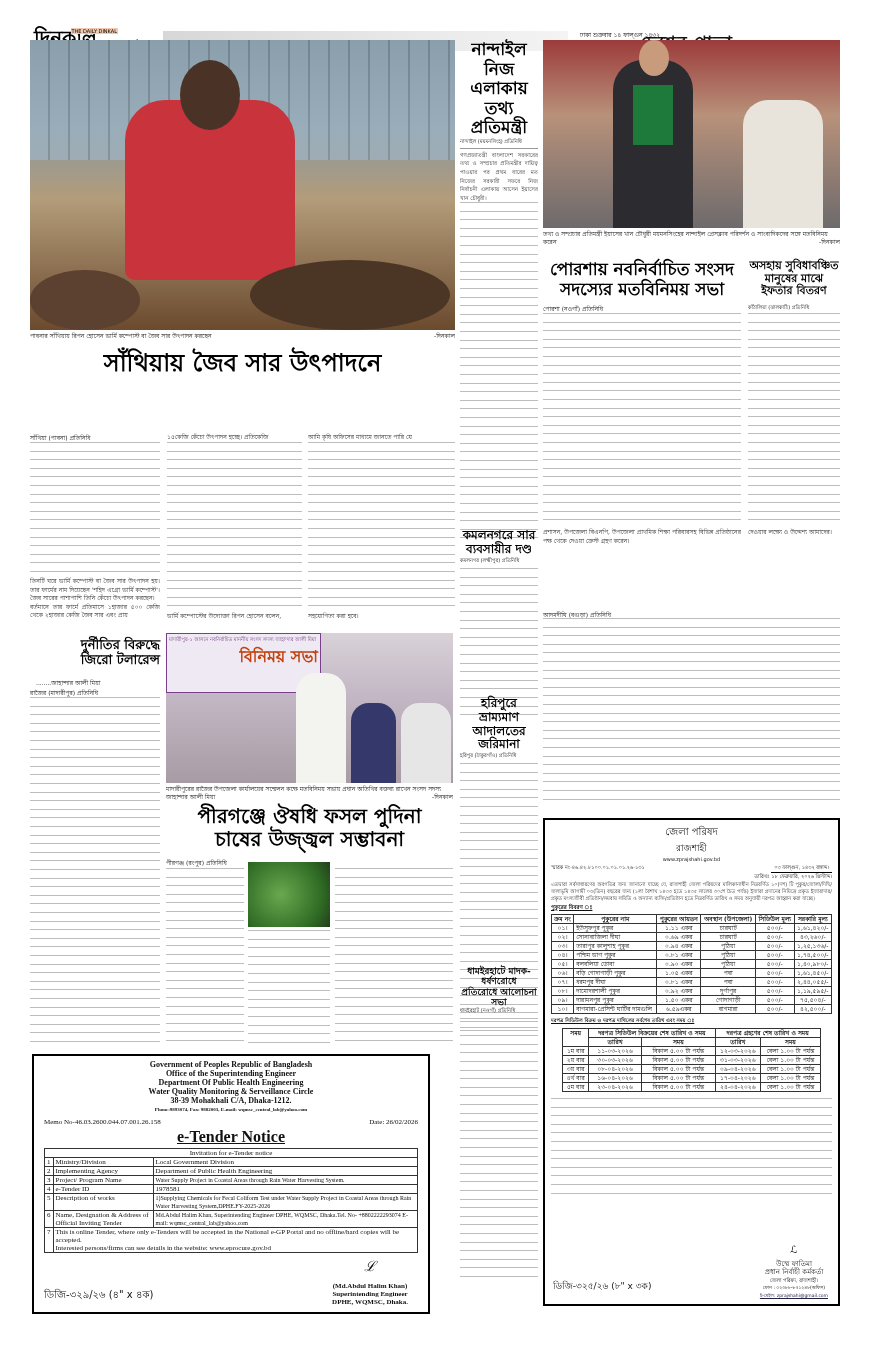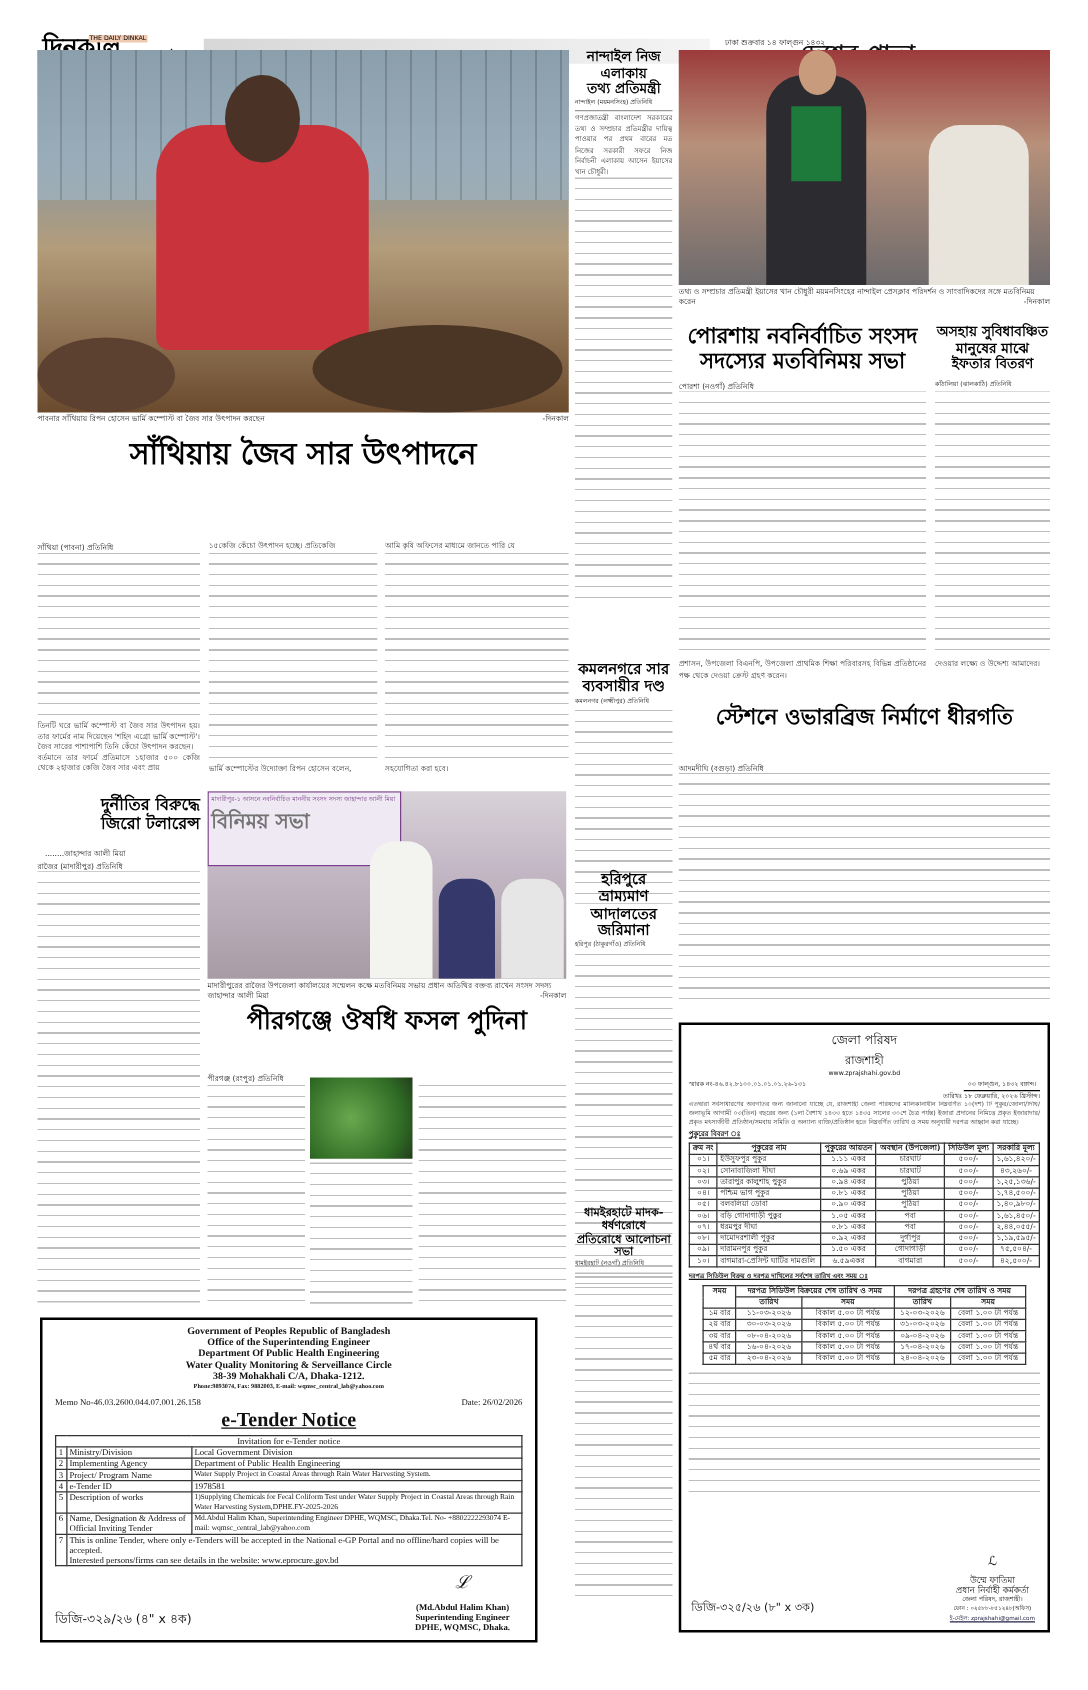--- a/index.html
+++ b/index.html
@@ -73,21 +73,21 @@
   <div class="lines" style="height:170px;"></div>
   <div>ভার্মি কম্পোস্টের উদ্যোক্তা রিপন হোসেন বলেন,</div>
 </div>
 <div class="abs bodytext" style="left:308px; top:433px; width:147px; height:194px;">
   <div>আমি কৃষি অফিসের মাধ্যমে জানতে পারি যে</div>
   <div class="lines" style="height:170px;"></div>
   <div>সহযোগিতা করা হবে।</div>
 </div>
 
 <div class="abs" style="left:460px; top:40px; width:78px;">
-  <div class="headline" style="font-size:11px;">
+  <div class="headline" style="font-size:17px;">
     <div>নান্দাইল নিজ এলাকায়</div>
     <div>তথ্য প্রতিমন্ত্রী</div>
   </div>
   <div class="byline" style="font-size:5px;">নান্দাইল (ময়মনসিংহ) প্রতিনিধি</div>
   <div class="rule" style="margin:2px 0;"></div>
   <div class="bodytext" style="height:390px; font-size:5.5px; line-height:8.6px;">
     <div>গণপ্রজাতন্ত্রী বাংলাদেশ সরকারের তথ্য ও সম্প্রচার প্রতিমন্ত্রীর দায়িত্ব পাওয়ার পর প্রথম বারের মত নিজের সরকারী সফরে নিজ নির্বাচনী এলাকায় আসেন ইয়াসের খান চৌধুরী।</div>
     <div class="lines" style="height:340px;"></div>
   </div>
 </div>
@@ -145,49 +145,49 @@
   <div>মানুষের মাঝে</div>
   <div>ইফতার বিতরণ</div>
 </div>
 <div class="abs byline" style="left:748px; top:304px; font-size:5px;">কাঁঠালিয়া (ঝালকাঠি) প্রতিনিধি</div>
 <div class="abs bodytext" style="left:748px; top:313px; width:92px; height:240px;">
   <div class="lines" style="height:215px;"></div>
   <div>দেওয়ার লক্ষ্যে ও উদ্দেশ্য আমাদের।</div>
 </div>
 
 <div class="abs headline" style="left:543px; top:565px; width:297px; font-size:17px;">
-  <div>স্টেশনে ওভারব্রিজ নির্মাণে ধীরগতি</div>
 </div>
 <div class="abs byline" style="left:543px; top:610px;">আদমদীঘি (বগুড়া) প্রতিনিধি</div>
 <div class="abs lines" style="left:543px; top:618px; width:297px; height:185px;"></div>
 
 <div class="abs headline" style="left:30px; top:638px; width:130px; font-size:13px;text-align:right;">
   <div>দুর্নীতির বিরুদ্ধে</div>
   <div>জিরো টলারেন্স</div>
 </div>
 <div class="abs byline" style="left:36px; top:678px;">........জাহান্দার আলী মিয়া</div>
 <div class="abs byline" style="left:30px; top:688px;">রাজৈর (মাদারীপুর) প্রতিনিধি</div>
 <div class="abs lines" style="left:30px; top:697px; width:130px; height:345px;"></div>
 
 <div class="abs photo" style="left:166px; top:633px; width:287px; height:150px; background: linear-gradient(180deg,#d8d2d8 0%,#c4b8c6 40%,#a79ca4 100%);">
   <div style="position:absolute; left:0; top:0; width:155px; height:60px; background:#efe9f3; border:1px solid #7a3f8a; padding:2px;">
     <div style="font-size:5px; color:#7a3f8a;">মাদারীপুর-১ আসনে নবনির্বাচিত মাননীয় সংসদ সদস্য জাহান্দার আলী মিয়া</div>
-    <div style="font-size:16px; font-weight:bold; color:#737373;">বিনিময় সভা</div>
+    <div style="font-size:16px; font-weight:bold; color:#c2410c;text-align:right;">বিনিময় সভা</div>
   </div>
   <div style="position:absolute; left:130px; top:40px; width:50px; height:110px; background:#f3f3f0; border-radius:20px 20px 0 0;"></div>
   <div style="position:absolute; left:185px; top:70px; width:45px; height:80px; background:#34386a; border-radius:18px 18px 0 0;"></div>
   <div style="position:absolute; left:235px; top:70px; width:50px; height:80px; background:#e6e6e6; border-radius:18px 18px 0 0;"></div>
 </div>
 <div class="abs caption" style="left:166px; top:785px; width:287px;">
   <span>মাদারীপুরের রাজৈর উপজেলা কার্যালয়ের সম্মেলন কক্ষে মতবিনিময় সভায় প্রধান অতিথির বক্তব্য রাখেন সংসদ সদস্য জাহান্দার আলী মিয়া</span>
   <span style="float:right">-দিনকাল</span>
 </div>
 
 <div class="abs headline" style="left:166px; top:805px; width:287px; font-size:20px;">
   <div>পীরগঞ্জে ঔষধি ফসল পুদিনা</div>
+  <div>চাষের উজ্জ্বল সম্ভাবনা</div>
 </div>
 <div class="abs byline" style="left:166px; top:858px;">পীরগঞ্জ (রংপুর) প্রতিনিধি</div>
 <div class="abs photo" style="left:248px; top:862px; width:82px; height:65px; background: radial-gradient(circle at 40% 50%, #6aa84f, #2f6b24 70%, #233d1c);"></div>
 <div class="abs lines" style="left:166px; top:868px; width:78px; height:175px;"></div>
 <div class="abs lines" style="left:248px; top:930px; width:82px; height:113px;"></div>
 <div class="abs lines" style="left:335px; top:868px; width:118px; height:175px;"></div>
 
 <div class="abs ad tbox" style="left:32px; top:1054px; width:398px; height:260px; padding:4px 10px;">
   <div class="ctr" style="font-size:8px; line-height:9px; font-weight:bold;">
     <div>Government of Peoples Republic of Bangladesh</div>

